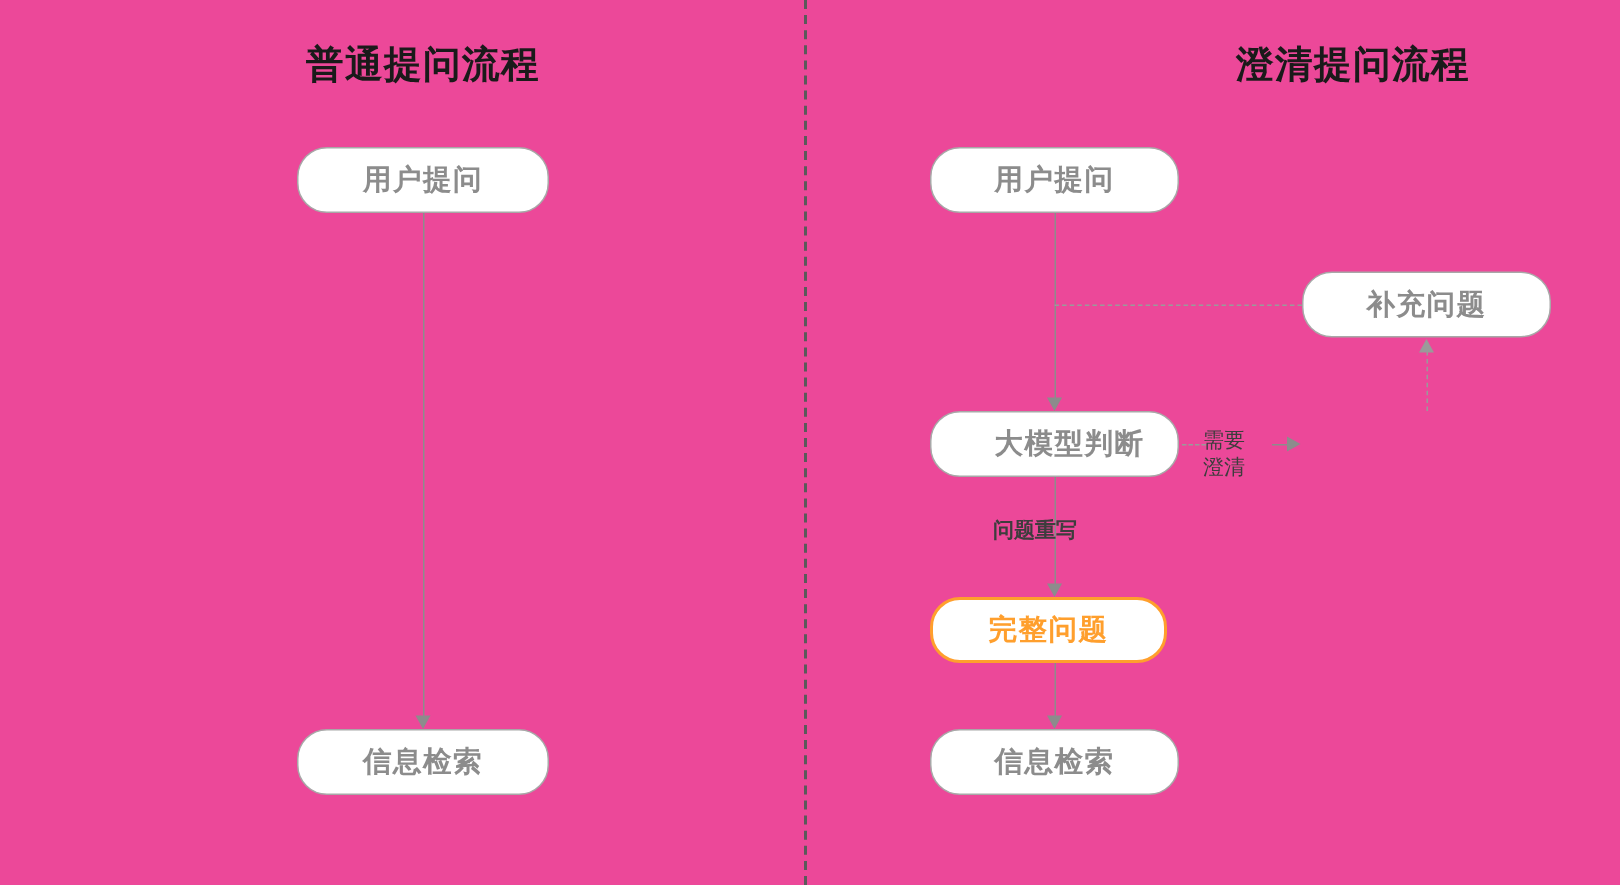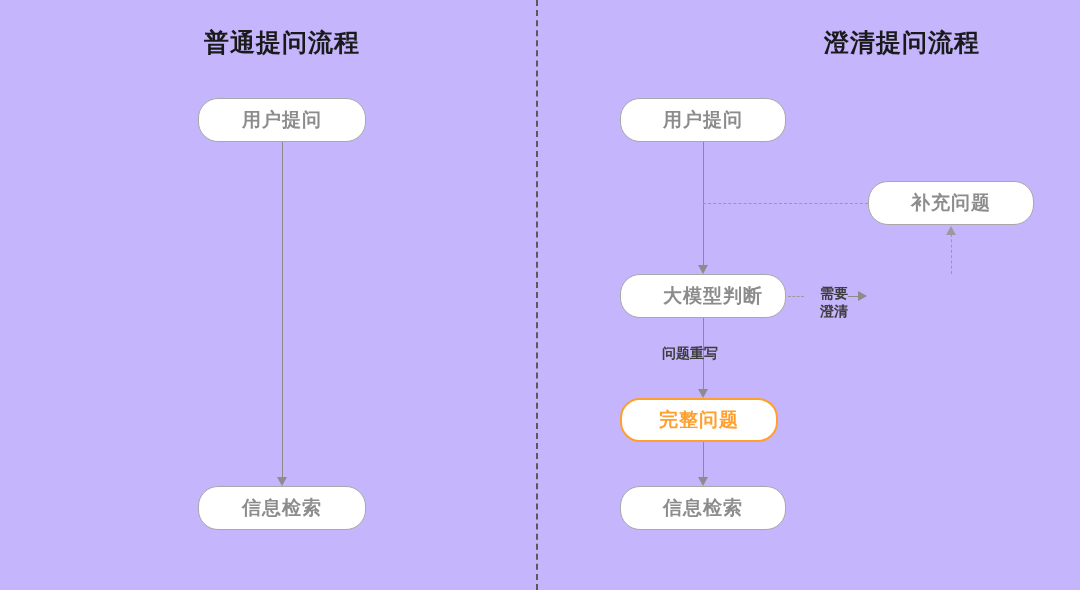--- a/index.html
+++ b/index.html
@@ -7,21 +7,21 @@
     width: 1080px;
     height: 590px;
     background: #ffffff;
     font-family: "Liberation Sans", "DejaVu Sans", sans-serif;
     overflow: hidden;
   }
   #canvas {
     position: relative;
     width: 1080px;
     height: 590px;
-    background: #c4b5fd;
+    background: #ec4899;
   }
 
   
   .divider {
     position: absolute;
     left: 536px;
     top: 0px;
     width: 0px;
     height: 590px;
     border-left: 2px dashed #5a5a5a;
@@ -106,21 +106,21 @@
   }
 
   
   .edge-label {
     position: absolute;
     font-size: 14px;
     color: #3d3d3d;
     white-space: nowrap;
     line-height: 1.25;
   }
-  .edge-label.two-line { text-align: right; font-weight: bold; }
+  .edge-label.two-line { text-align: left; }
 </style>
 </head>
 <body>
 
 <div id="canvas">
 
   <div class="divider"></div>
 
   <div class="panel-title" id="title-left">普通提问流程</div>
 

